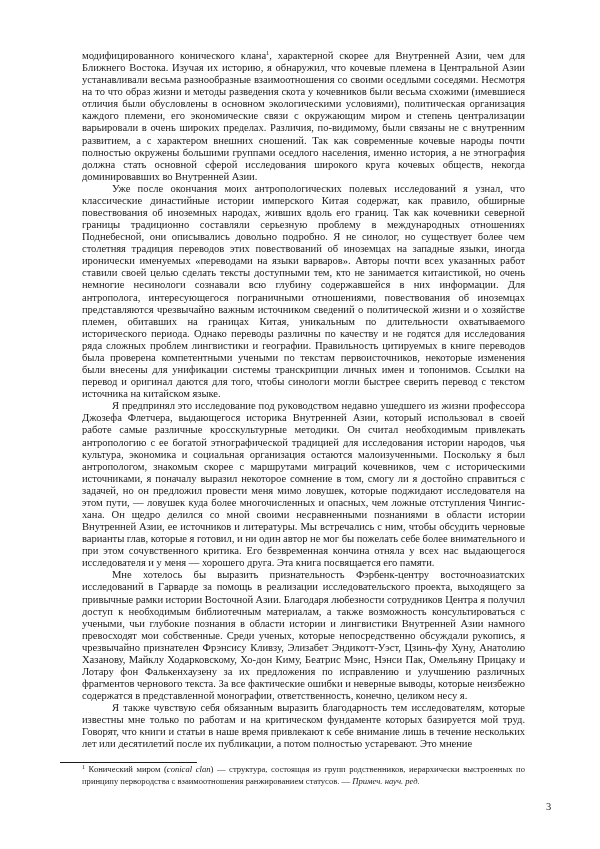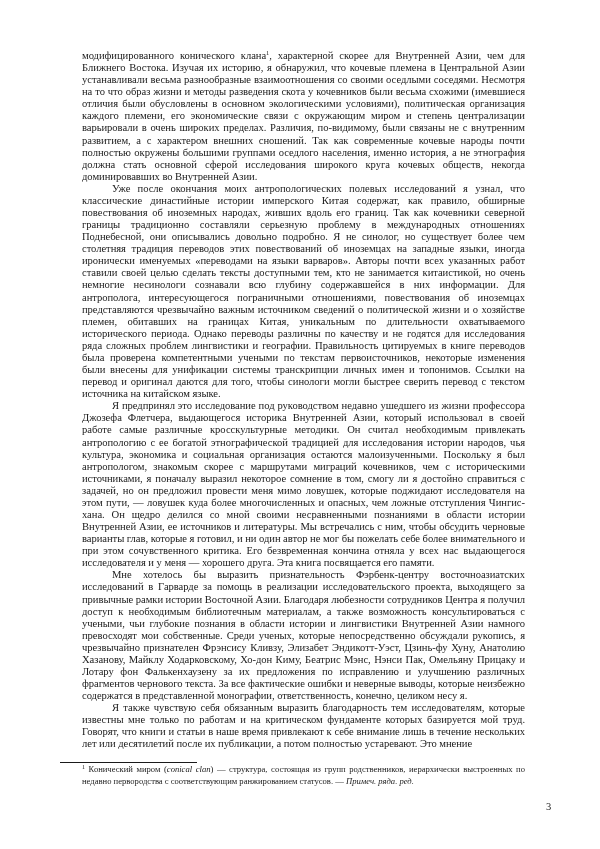--- a/index.html
+++ b/index.html
@@ -89,18 +89,18 @@
     <p class="first"><span>модифицированного конического клана</span><sup class="fnref">1</sup><span>, характерной скорее для Внутренней Азии, чем для Ближнего Востока. Изучая их историю, я обнаружил, что кочевые племена в Центральной Азии устанавливали весьма разнообразные взаимоотношения со своими оседлыми соседями. Несмотря на то что образ жизни и методы разведения скота у кочевников были весьма схожими (имевшиеся отличия были обусловлены в основном экологическими условиями), политическая организация каждого племени, его экономические связи с окружающим миром и степень централизации варьировали в очень широких пределах. Различия, по-видимому, были связаны не с внутренним развитием, а с характером внешних сношений. Так как современные кочевые народы почти полностью окружены большими группами оседлого населения, именно история, а не этнография должна стать основной сферой исследования широкого круга кочевых обществ, некогда доминировавших во Внутренней Азии.</span></p>
     <p>Уже после окончания моих антропологических полевых исследований я узнал, что классические династийные истории имперского Китая содержат, как правило, обширные повествования об иноземных народах, живших вдоль его границ. Так как кочевники северной границы традиционно составляли серьезную проблему в международных отношениях Поднебесной, они описывались довольно подробно. Я не синолог, но существует более чем столетняя традиция переводов этих повествований об иноземцах на западные языки, иногда иронически именуемых «переводами на языки варваров». Авторы почти всех указанных работ ставили своей целью сделать тексты доступными тем, кто не занимается китаистикой, но очень немногие несинологи сознавали всю глубину содержавшейся в них информации. Для антрополога, интересующегося пограничными отношениями, повествования об иноземцах представляются чрезвычайно важным источником сведений о политической жизни и о хозяйстве племен, обитавших на границах Китая, уникальным по длительности охватываемого исторического периода. Однако переводы различны по качеству и не годятся для исследования ряда сложных проблем лингвистики и географии. Правильность цитируемых в книге переводов была проверена компетентными учеными по текстам первоисточников, некоторые изменения были внесены для унификации системы транскрипции личных имен и топонимов. Ссылки на перевод и оригинал даются для того, чтобы синологи могли быстрее сверить перевод с текстом источника на китайском языке.</p>
     <p>Я предпринял это исследование под руководством недавно ушедшего из жизни профессора Джозефа Флетчера, выдающегося историка Внутренней Азии, который использовал в своей работе самые различные кросскультурные методики. Он считал необходимым привлекать антропологию с ее богатой этнографической традицией для исследования истории народов, чья культура, экономика и социальная организация остаются малоизученными. Поскольку я был антропологом, знакомым скорее с маршрутами миграций кочевников, чем с историческими источниками, я поначалу выразил некоторое сомнение в том, смогу ли я достойно справиться с задачей, но он предложил провести меня мимо ловушек, которые поджидают исследователя на этом пути, — ловушек куда более многочисленных и опасных, чем ложные отступления Чингис-хана. Он щедро делился со мной своими несравненными познаниями в области истории Внутренней Азии, ее источников и литературы. Мы встречались с ним, чтобы обсудить черновые варианты глав, которые я готовил, и ни один автор не мог бы пожелать себе более внимательного и при этом сочувственного критика. Его безвременная кончина отняла у всех нас выдающегося исследователя и у меня — хорошего друга. Эта книга посвящается его памяти.</p>
     <p>Мне хотелось бы выразить признательность Фэрбенк-центру восточноазиатских исследований в Гарварде за помощь в реализации исследовательского проекта, выходящего за привычные рамки истории Восточной Азии. Благодаря любезности сотрудников Центра я получил доступ к необходимым библиотечным материалам, а также возможность консультироваться с учеными, чьи глубокие познания в области истории и лингвистики Внутренней Азии намного превосходят мои собственные. Среди ученых, которые непосредственно обсуждали рукопись, я чрезвычайно признателен Фрэнсису Кливзу, Элизабет Эндикотт-Уэст, Цзинь-фу Хуну, Анатолию Хазанову, Майклу Ходарковскому, Хо-дон Киму, Беатрис Мэнс, Нэнси Пак, Омельяну Прицаку и Лотару фон Фалькенхаузену за их предложения по исправлению и улучшению различных фрагментов чернового текста. За все фактические ошибки и неверные выводы, которые неизбежно содержатся в представленной монографии, ответственность, конечно, целиком несу я.</p>
     <p>Я также чувствую себя обязанным выразить благодарность тем исследователям, которые известны мне только по работам и на критическом фундаменте которых базируется мой труд. Говорят, что книги и статьи в наше время привлекают к себе внимание лишь в течение нескольких лет или десятилетий после их публикации, а потом полностью устаревают. Это мнение</p>
   </div>
 
   <div class="footnote-rule"></div>
 
   <div class="footnotes">
-    <p><sup>1</sup><span> Конический миром (</span><i>conical clan</i><span>) — структура, состоящая из групп родственников, иерархически выстроенных по недавно первородства с соответствующим ранжированием статусов. — </span><i>Примеч. ряда. ред.</i></p>
+    <p><sup>1</sup><span> Конический миром (</span><i>conical clan</i><span>) — структура, состоящая из групп родственников, иерархически выстроенных по принципу первородства с взаимоотношения ранжированием статусов. — </span><i>Примеч. науч. ред.</i></p>
   </div>
 
   <div class="page-number">3</div>
 
 </div>
 
 </body></html>

